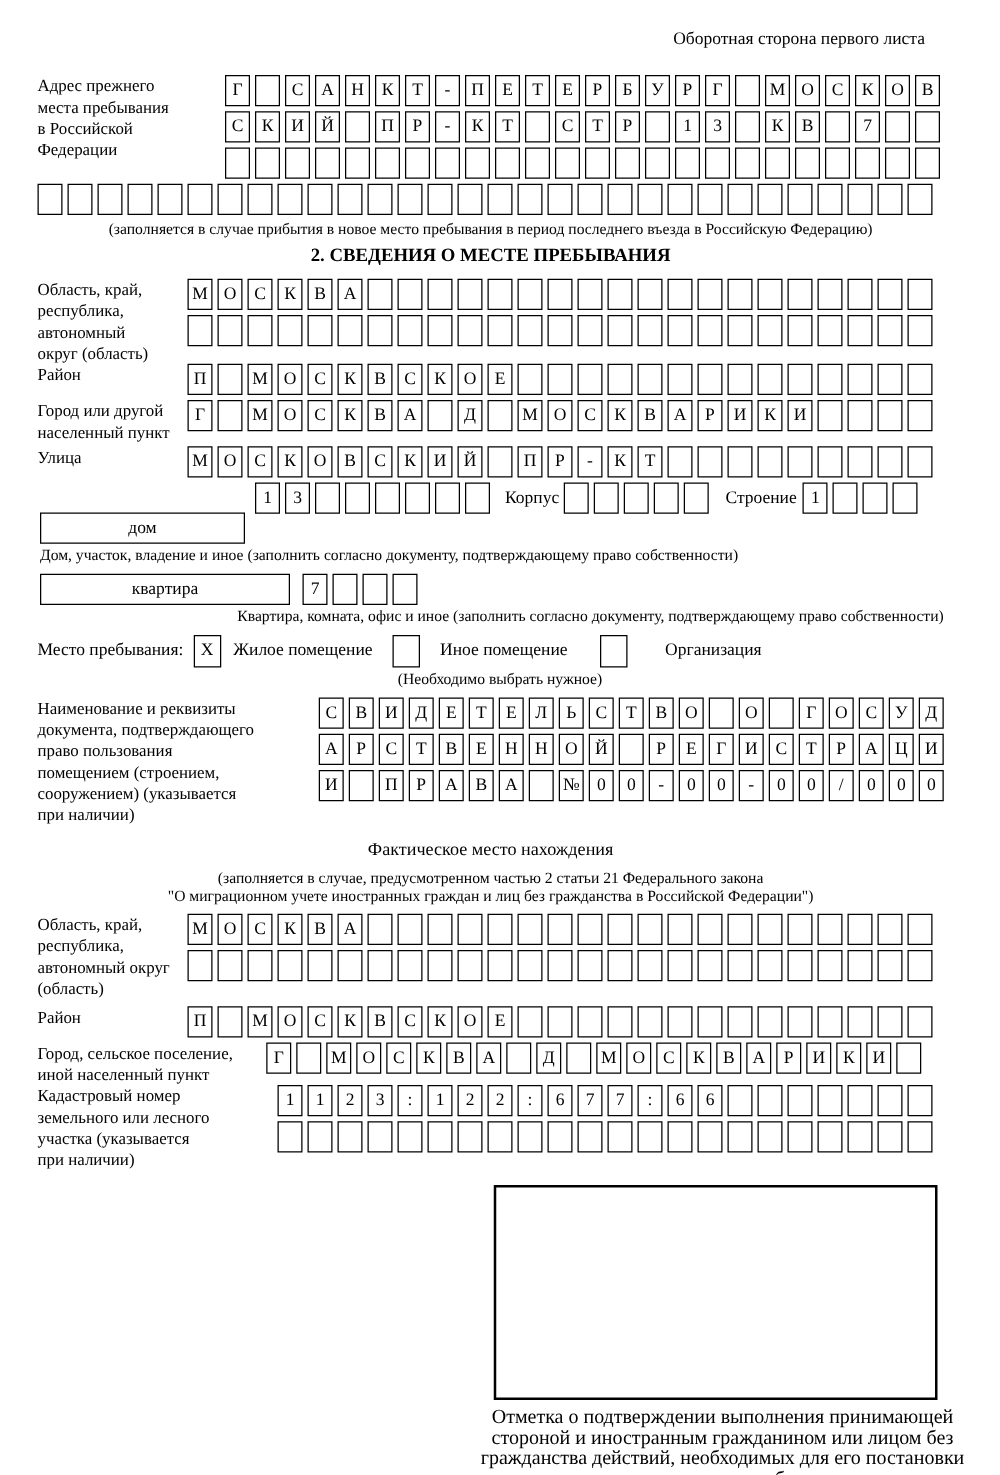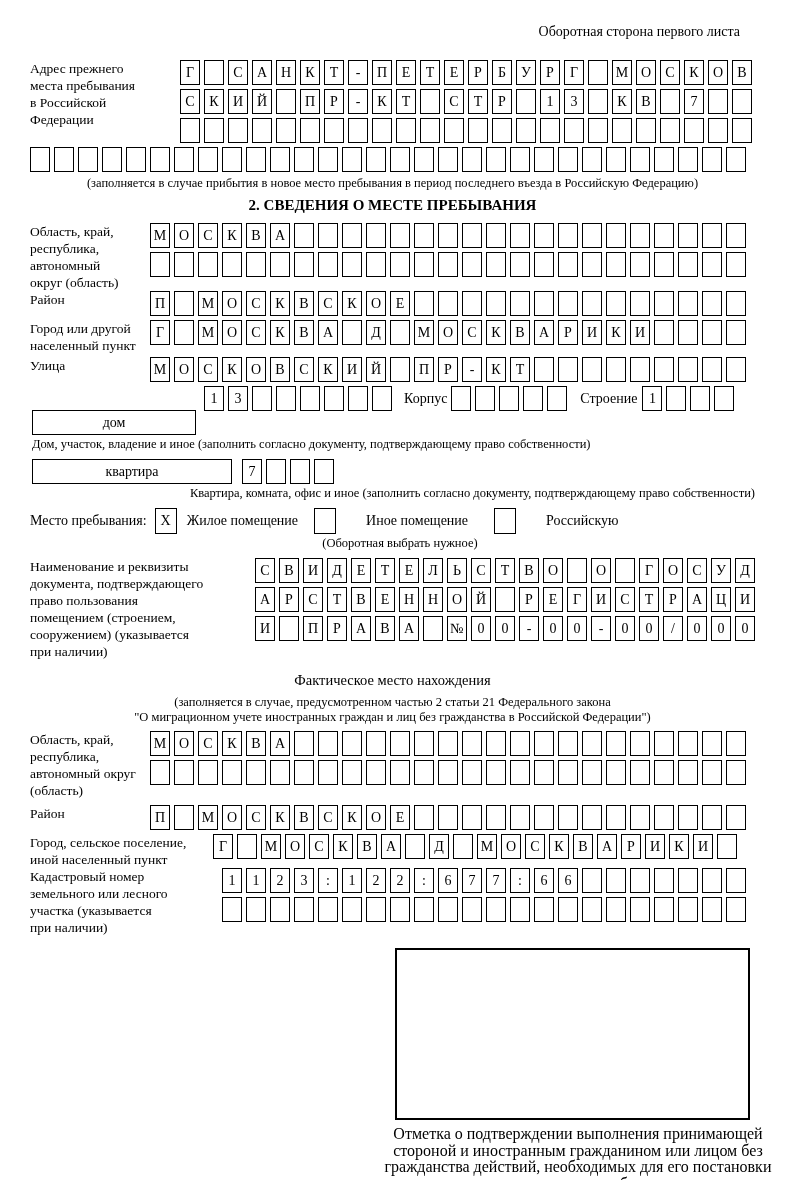--- a/index.html
+++ b/index.html
@@ -359,25 +359,25 @@
         <span class="cell"></span>
       </div>
   </div>
   <div class="note" style="text-align:right;margin:2px 0 7px 2px;">Квартира, комната, офис и иное (заполнить согласно документу, подтверждающему право собственности)</div>
 
   <div class="stay">
     <span>Место пребывания:</span>
     <span class="checkbox" style="margin-left:8px;">X</span>
     <span style="margin-left:10px;">Жилое помещение</span>
     <span class="checkbox" style="margin-left:16px;"></span>
-    <span style="margin-left:30px;">Иное помещение</span>
+    <span style="margin-left:16px;">Иное помещение</span>
     <span class="checkbox" style="margin-left:26px;"></span>
-    <span style="margin-left:30px;">Российскую</span>
-  </div>
-  <div class="staynote">(Оборотная выбрать нужное)</div>
+    <span style="margin-left:30px;">Организация</span>
+  </div>
+  <div class="staynote">(Необходимо выбрать нужное)</div>
 
   <div class="frow doccells">
     <div class="lbl w225">Наименование и реквизиты
 документа, подтверждающего
 право пользования
 помещением (строением,
 сооружением) (указывается
 при наличии)</div>
     <div class="rows">
       <div class="cellrow">

